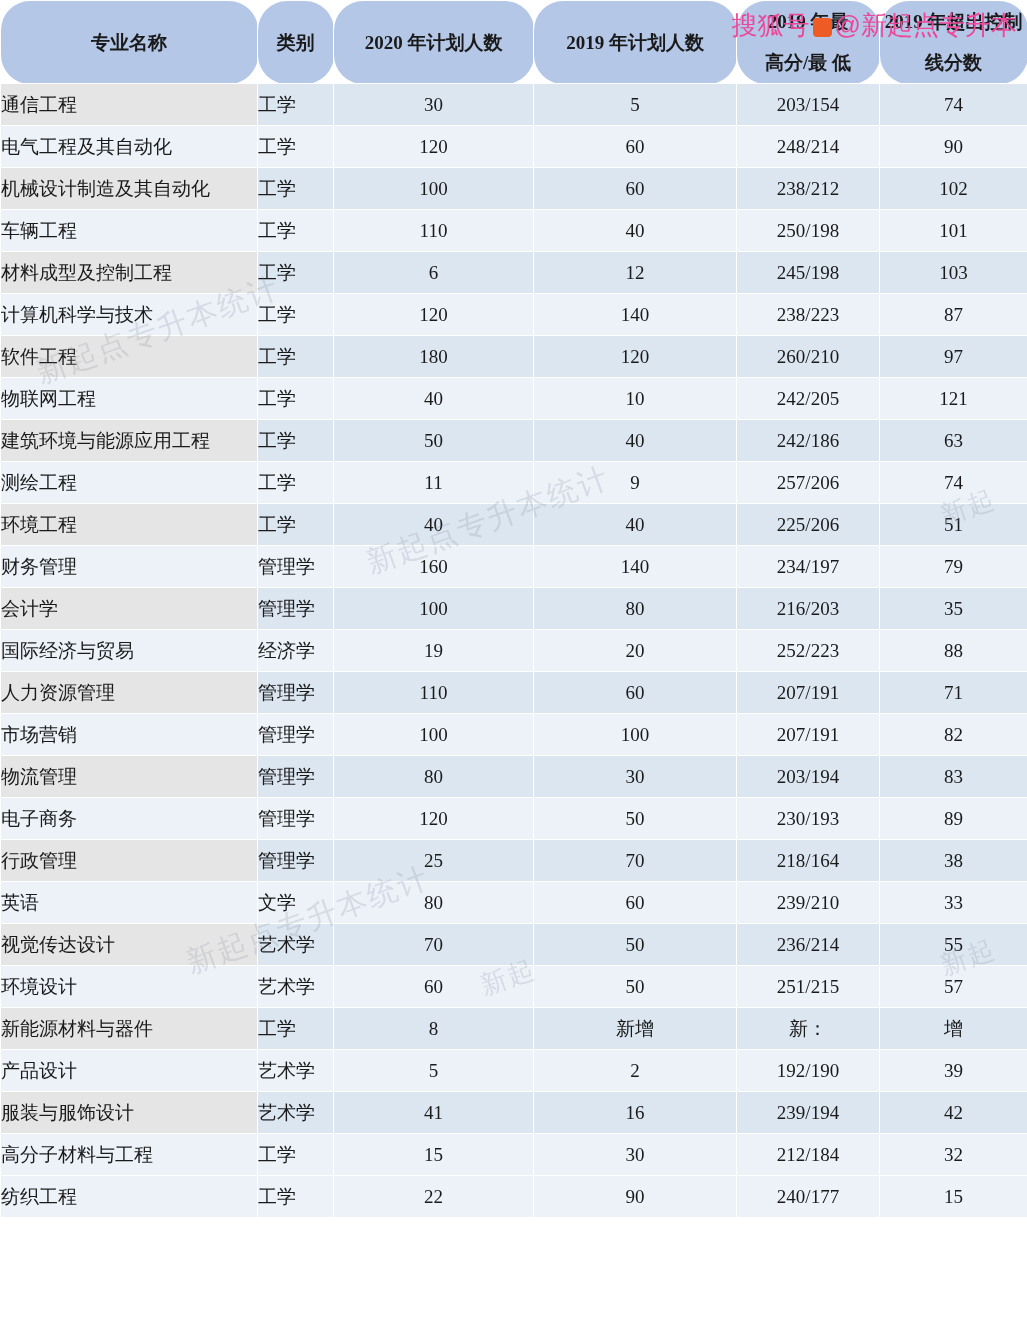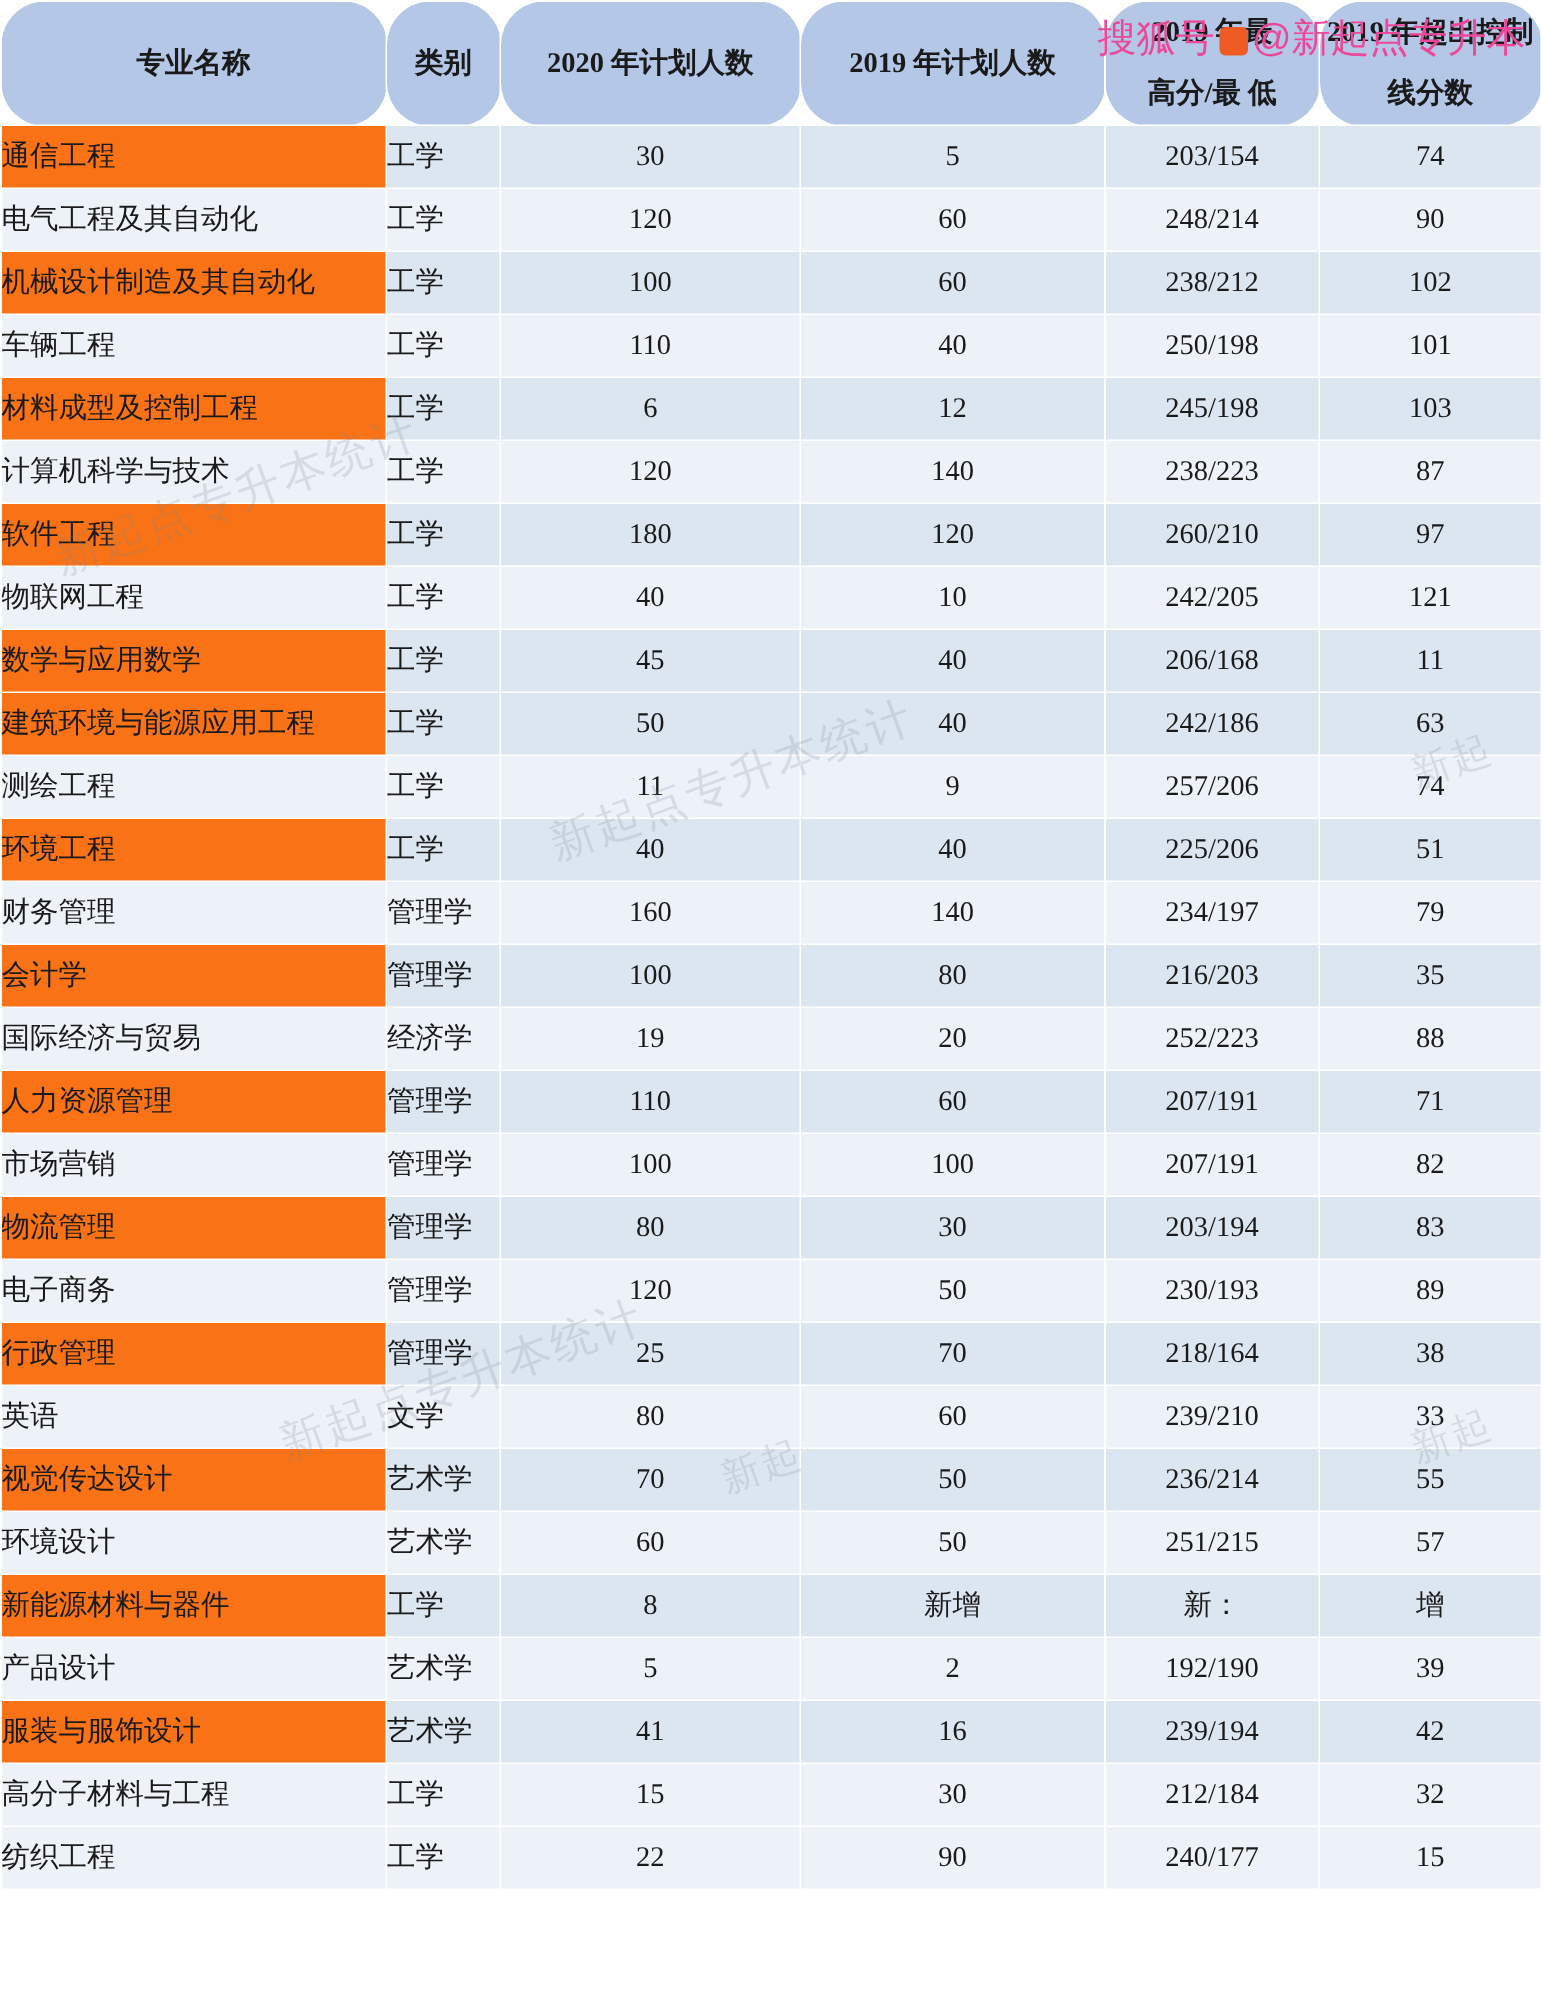--- a/index.html
+++ b/index.html
@@ -57,21 +57,21 @@
   col.c-name { width: 257px; }
   col.c-cat  { width: 76px; }
   col.c-p20  { width: 200px; }
   col.c-p19  { width: 203px; }
   col.c-hl   { width: 143px; }
   col.c-over { width: 148px; }
 
   td.name-cell {
     text-align: left;
     padding-left: 8px;
-    background: #f97316;
+    background: #e5e5e5;
   }
   td.cat-cell {
     text-align: left;
     background: #dce6f1;
   }
   td.num-cell {
     text-align: center;
     background: #dce6f1;
   }
   tr.alt td.name-cell,
@@ -221,28 +221,20 @@
         </tr>
         <tr class="alt">
           <td class="name-cell">物联网工程</td>
           <td class="cat-cell">工学</td>
           <td class="num-cell">40</td>
           <td class="num-cell">10</td>
           <td class="num-cell">242/205</td>
           <td class="num-cell">121</td>
         </tr>
         <tr>
-          <td class="name-cell">数学与应用数学</td>
-          <td class="cat-cell">工学</td>
-          <td class="num-cell">45</td>
-          <td class="num-cell">40</td>
-          <td class="num-cell">206/168</td>
-          <td class="num-cell">11</td>
-        </tr>
-        <tr>
           <td class="name-cell">建筑环境与能源应用工程</td>
           <td class="cat-cell">工学</td>
           <td class="num-cell">50</td>
           <td class="num-cell">40</td>
           <td class="num-cell">242/186</td>
           <td class="num-cell">63</td>
         </tr>
         <tr class="alt">
           <td class="name-cell">测绘工程</td>
           <td class="cat-cell">工学</td>

